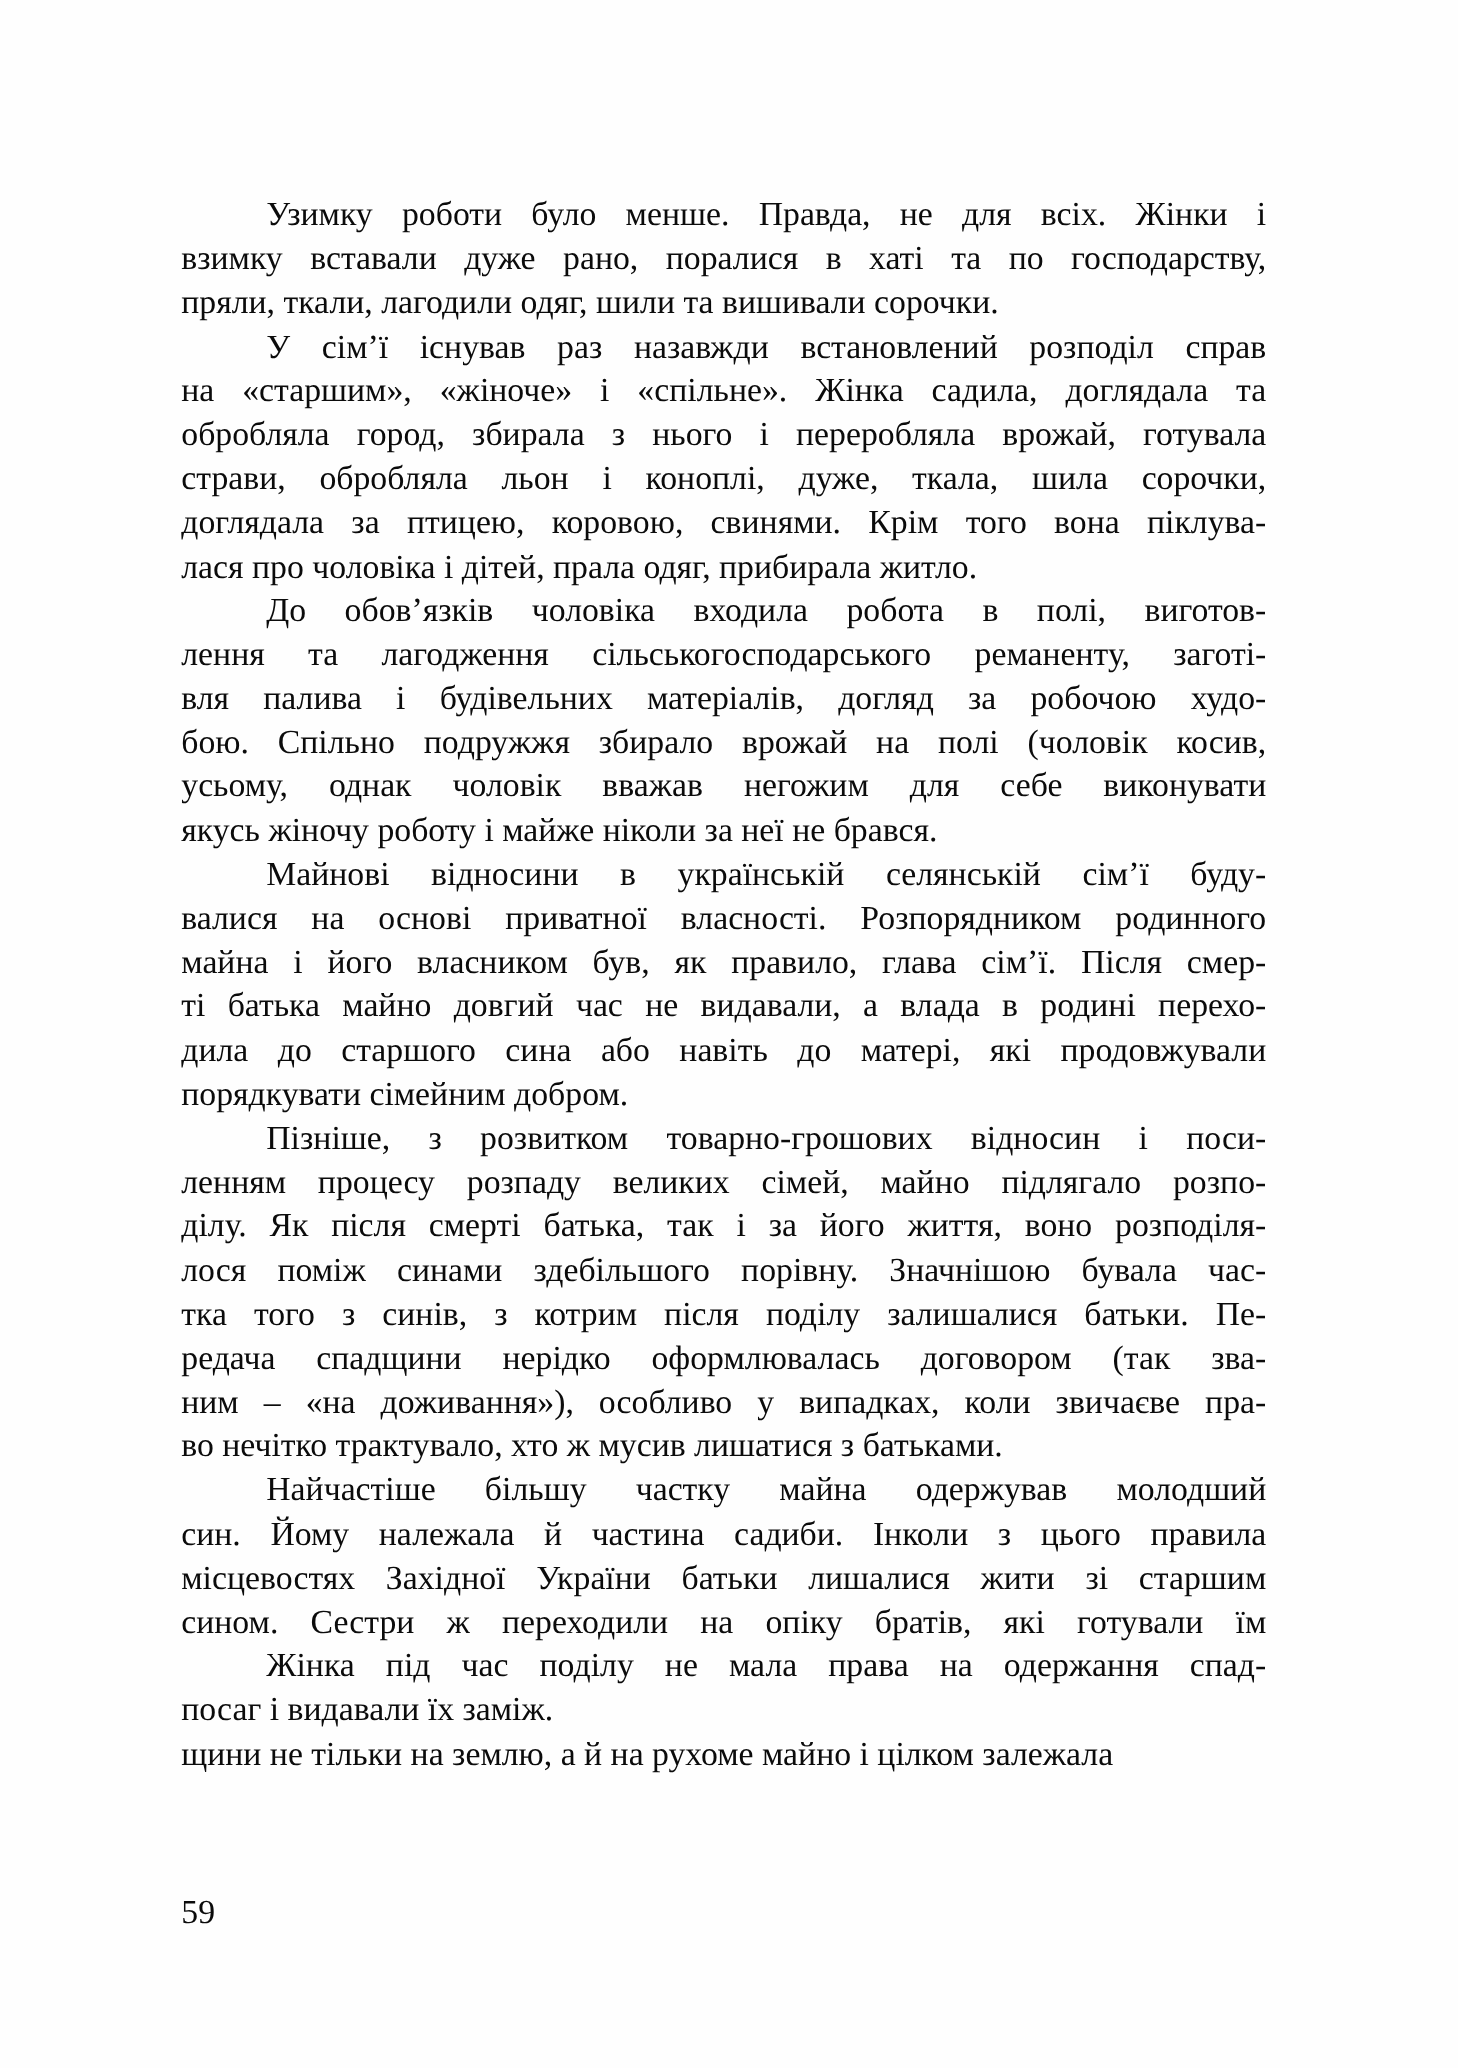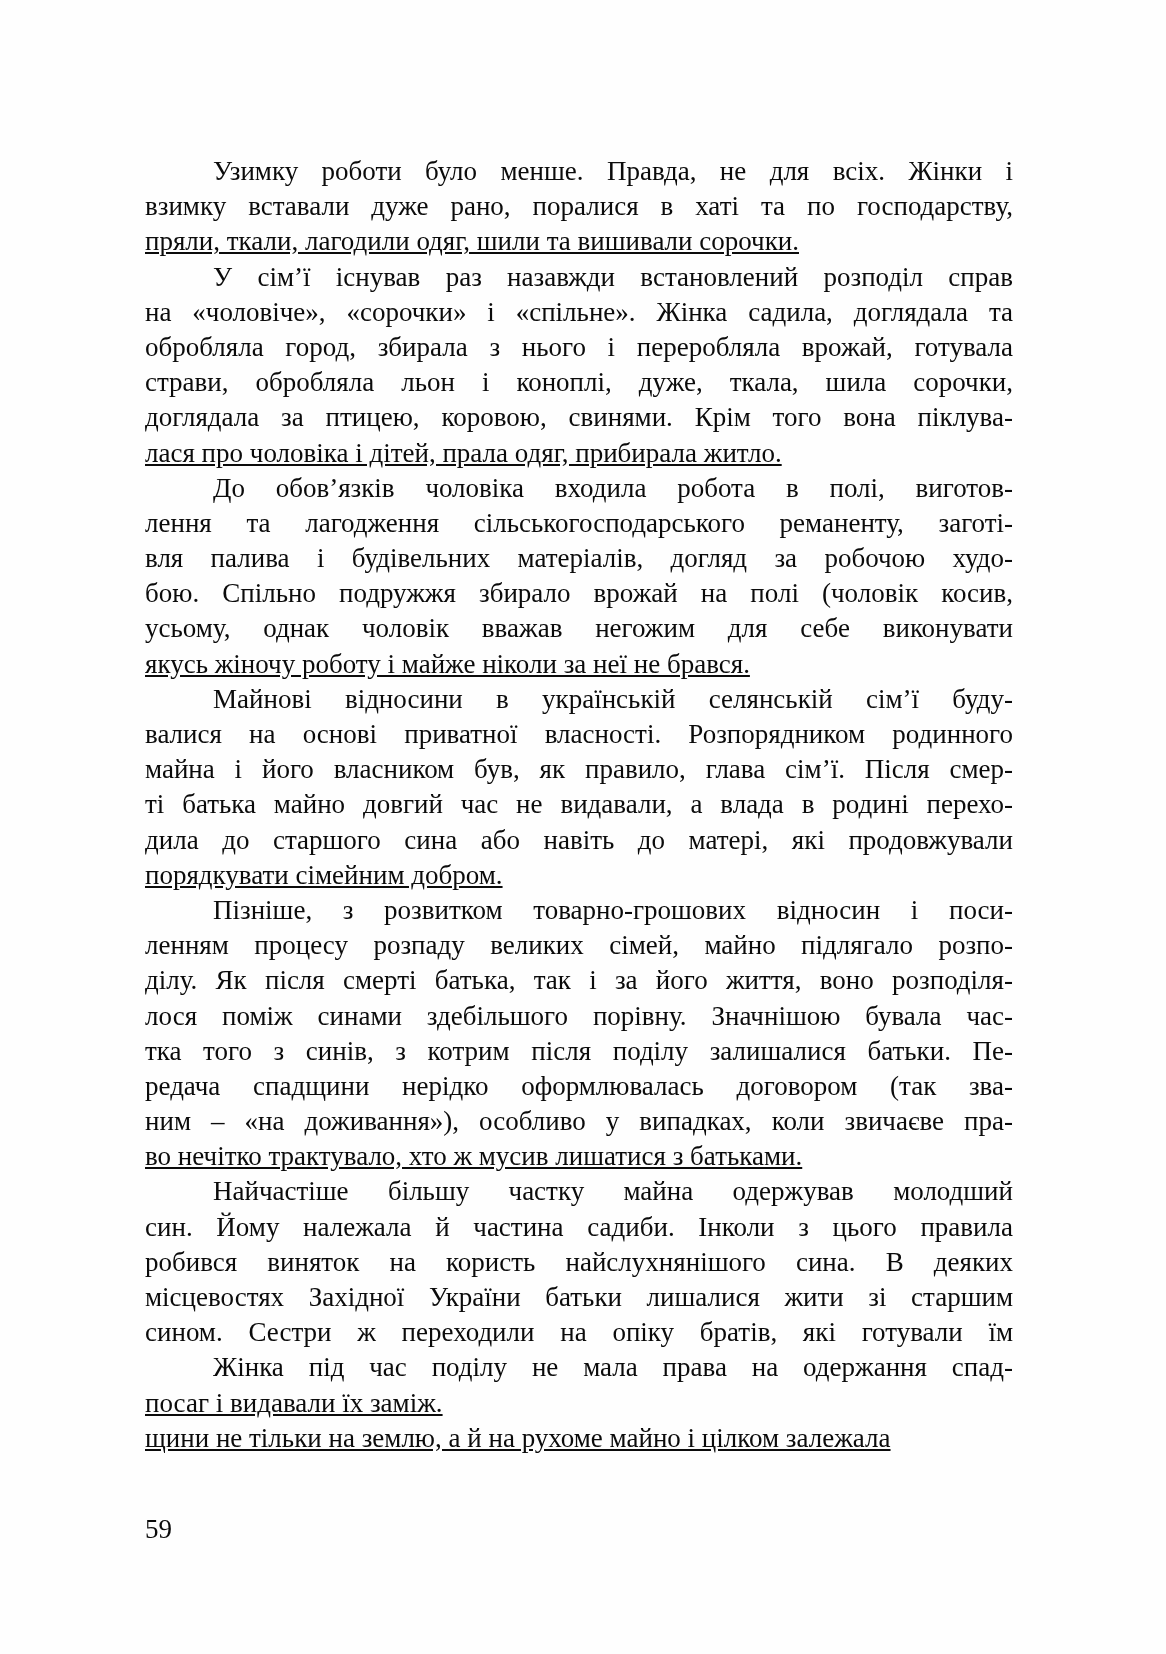--- a/index.html
+++ b/index.html
@@ -36,42 +36,41 @@
     text-align-last: justify;
     text-justify: inter-word;
     white-space: normal;
     overflow: visible;
   }
   .line.first {
     padding-left: 68px;
   }
   .line.last {
     text-align-last: left;
-    text-decoration: underline;
   }
   .page-number {
     position: absolute;
     left: 145px;
     top: 1512px;
     width: 868px;
     color: #0b0b0b;
     font-size: 27px;
     line-height: 35.2px;
   }
 </style>
 </head>
 <body>
 
 <div class="page">
   <div class="text-block">
       <div class="line first">Узимку роботи було менше. Правда, не для всіх. Жінки і</div>
       <div class="line">взимку вставали дуже рано, поралися в хаті та по господарству,</div>
       <div class="line last">пряли, ткали, лагодили одяг, шили та вишивали сорочки.</div>
       <div class="line first">У сім’ї існував раз назавжди встановлений розподіл справ</div>
-      <div class="line">на «чоловіче», «сорочки» і «спільне». Жінка садила, доглядала та</div>
+      <div class="line">на «старшим», «жіноче» і «спільне». Жінка садила, доглядала та</div>
       <div class="line">обробляла город, збирала з нього і переробляла врожай, готувала</div>
       <div class="line">страви, обробляла льон і коноплі, дуже, ткала, шила сорочки,</div>
       <div class="line">доглядала за птицею, коровою, свинями. Крім того вона піклува-</div>
       <div class="line last">лася про чоловіка і дітей, прала одяг, прибирала житло.</div>
       <div class="line first">До обов’язків чоловіка входила робота в полі, виготов-</div>
       <div class="line">лення та лагодження сільськогосподарського реманенту, заготі-</div>
       <div class="line">вля палива і будівельних матеріалів, догляд за робочою худо-</div>
       <div class="line">бою. Спільно подружжя збирало врожай на полі (чоловік косив,</div>
       <div class="line">усьому, однак чоловік вважав негожим для себе виконувати</div>
       <div class="line last">якусь жіночу роботу і майже ніколи за неї не брався.</div>
@@ -84,21 +83,20 @@
       <div class="line first">Пізніше, з розвитком товарно-грошових відносин і поси-</div>
       <div class="line">ленням процесу розпаду великих сімей, майно підлягало розпо-</div>
       <div class="line">ділу. Як після смерті батька, так і за його життя, воно розподіля-</div>
       <div class="line">лося поміж синами здебільшого порівну. Значнішою бувала час-</div>
       <div class="line">тка того з синів, з котрим після поділу залишалися батьки. Пе-</div>
       <div class="line">редача спадщини нерідко оформлювалась договором (так зва-</div>
       <div class="line">ним – «на доживання»), особливо у випадках, коли звичаєве пра-</div>
       <div class="line last">во нечітко трактувало, хто ж мусив лишатися з батьками.</div>
       <div class="line first">Найчастіше більшу частку майна одержував молодший</div>
       <div class="line">син. Йому належала й частина садиби. Інколи з цього правила</div>
-      <div class="line">робився виняток на користь найслухнянішого сина. В деяких</div>
       <div class="line">місцевостях Західної України батьки лишалися жити зі старшим</div>
       <div class="line">сином. Сестри ж переходили на опіку братів, які готували їм</div>
       <div class="line first">Жінка під час поділу не мала права на одержання спад-</div>
       <div class="line last">посаг і видавали їх заміж.</div>
       <div class="line last">щини не тільки на землю, а й на рухоме майно і цілком залежала</div>
     </div>
   <div class="page-number">59</div>
 </div>
 
 </body></html>

